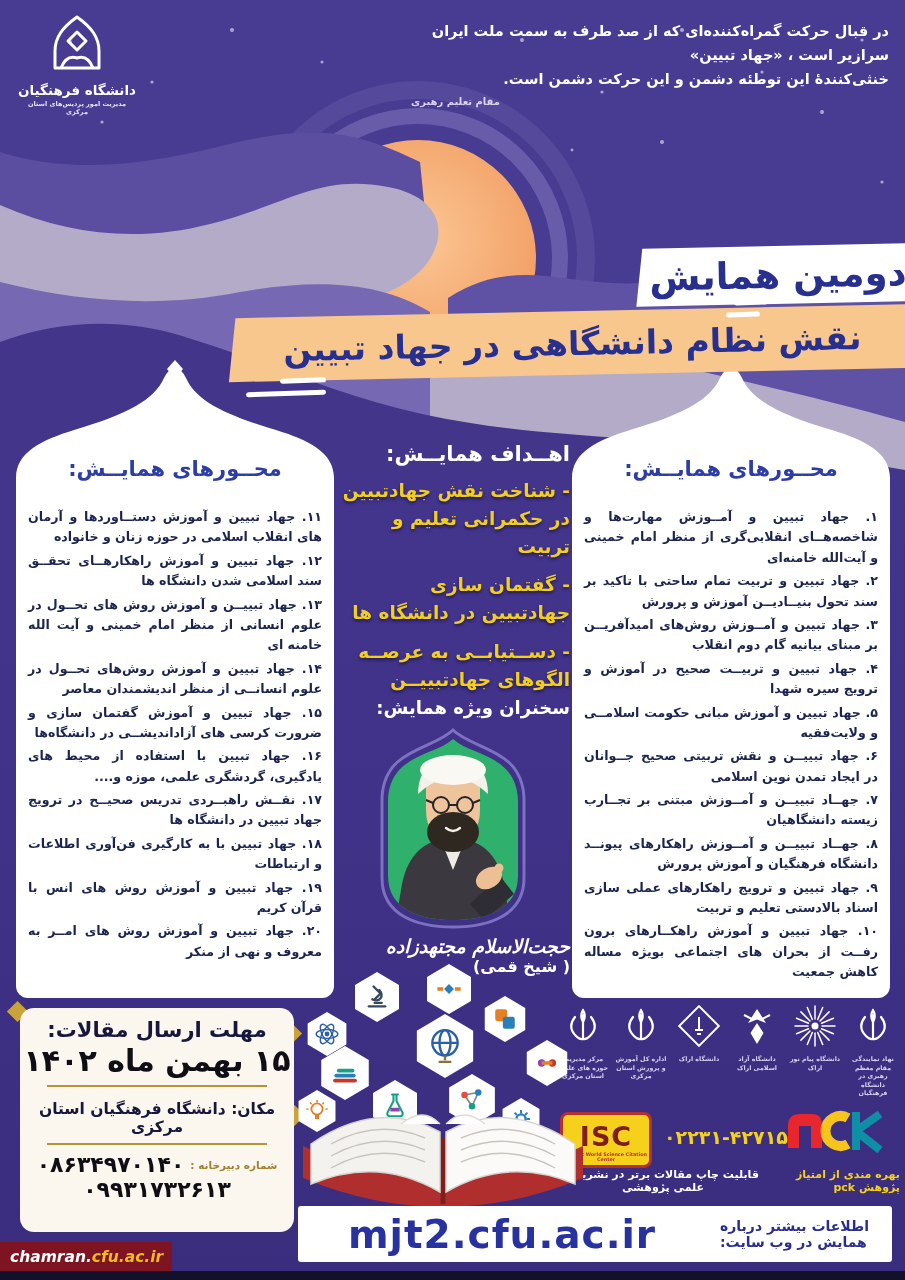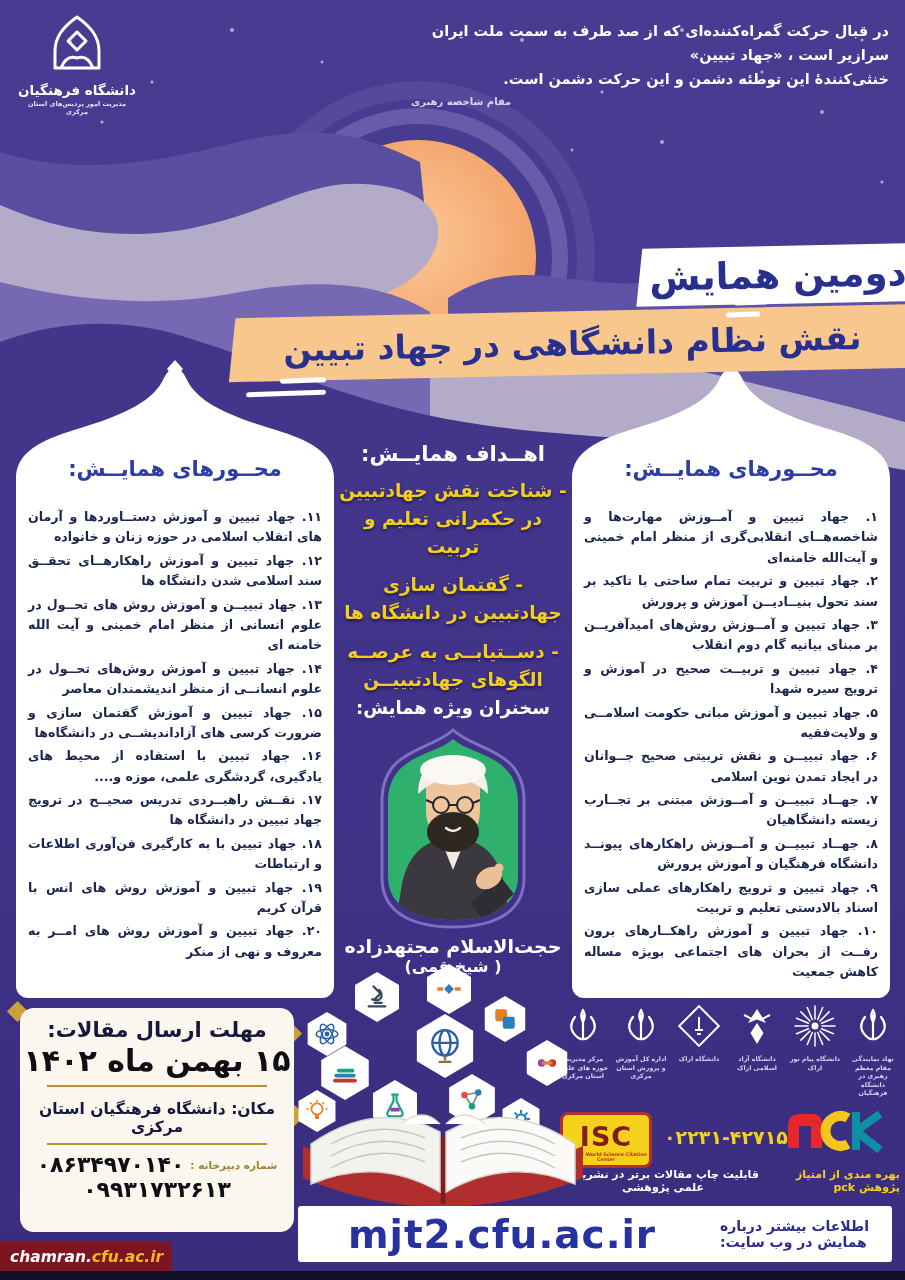--- a/index.html
+++ b/index.html
@@ -26,27 +26,27 @@
   
   .panel{width:318px;top:360px;height:638px;}
   .panel .dome{position:absolute;top:0;left:0;}
   .panel .heading{position:absolute;top:97px;left:0;width:100%;text-align:center;
     font-size:21px;font-weight:bold;color:#2c3da5;direction:rtl;}
   .panel .pbody{position:absolute;top:139px;left:0;width:318px;height:499px;background:#fff;
     border-radius:0 0 12px 12px;box-sizing:border-box;padding:8px 12px 6px 12px;direction:rtl;overflow:hidden;}
   .axis-item{font-size:12.6px;font-weight:bold;color:#1b234f;line-height:1.62;
     text-align:justify;margin-bottom:3px;}
   
-  .mid{left:336px;top:442px;width:234px;text-align:center;direction:rtl;}
+  .mid{left:336px;top:442px;width:234px;text-align:right;direction:rtl;}
   .goals-heading{font-size:21px;font-weight:bold;color:#fff;letter-spacing:.5px;}
   .goal{font-size:18.5px;font-weight:bold;color:#f2cf1e;line-height:1.5;margin-top:11px;
     text-shadow:0 2px 3px rgba(18,10,60,.65);}
   .speaker-heading{margin-top:4px;font-size:18px;font-weight:bold;color:#fff;}
   .portrait{margin:8px auto 0;display:block;}
-  .speaker-name{font-size:19px;font-weight:bold;color:#fff;margin-top:4px;}
+  .speaker-name{font-size:19px;font-weight:bold;color:#fff;margin-top:4px;font-style:italic;}
   .speaker-sub{font-size:16px;font-weight:bold;color:#fff;}
   
   .info-box{left:20px;top:1008px;width:274px;height:224px;background:#fbf7ee;border-radius:14px;
     direction:rtl;text-align:center;box-sizing:border-box;padding-top:10px;z-index:3;}
   .deadline-label{font-size:21px;font-weight:bold;color:#15173c;}
   .deadline-date{font-size:30px;font-weight:bold;color:#0e0e14;margin-top:1px;}
   .gold-hr{height:2px;background:#b69335;width:80%;margin:7px auto;}
   .event-line{font-size:15px;font-weight:bold;color:#a0802e;}
   .event-line .date{font-size:22px;color:#232b63;}
   .location{font-size:15.5px;font-weight:bold;color:#15173c;margin-top:13px;}
@@ -122,21 +122,21 @@
     <path d="M0 152 C80 177 158 162 238 142 C318 124 358 132 420 162 L428 242 L0 242 Z" fill="#5b4d9f"></path>
     <path d="M0 205 C70 236 140 242 210 224 C290 204 318 174 388 187 C438 196 450 230 428 262 C398 302 330 312 258 314 C168 318 80 302 0 302 Z" fill="#b3abc7"></path>
     <path d="M378 470 L378 342 C468 302 540 332 620 352 C720 377 800 392 905 422 L905 470 Z" fill="#b3abc7"></path>
     <path d="M0 282 C80 302 160 308 240 292 C320 278 380 282 430 312 L430 470 L0 470 Z" fill="#7668b2"></path>
     <path d="M0 342 C60 320 122 318 182 336 C262 360 332 394 422 414 C562 445 702 432 905 470 L905 470 L0 470 Z" fill="#43368a"></path>
   </svg>
 
   <div class="abs quote">
     <div>در قبال حرکت گمراه‌کننده‌ای که از صد طرف به سمت ملت ایران سرازیر است ، «جهاد تبیین»</div>
     <div>خنثی‌کنندهٔ این توطئه دشمن و این حرکت دشمن است.</div>
-    <div class="attr">مقام شاخصه رهبری</div>
+    <div class="attr">مقام تعلیم رهبری</div>
   </div>
 
   <div class="abs uni-logo">
     <svg width="64" height="64" viewBox="0 0 64 60">
       <g fill="none" stroke="#ffffff" stroke-width="3" stroke-linejoin="round">
         <path d="M32 3 C18 13 10 23 10 37 V54 H54 V37 C54 23 46 13 32 3 Z"></path>
         <path d="M16 54 C20 44 26 42 32 44 C38 42 44 44 48 54"></path>
         <path d="M32 18 l9 9 -9 9 -9 -9 z"></path>
       </g>
     </svg>

